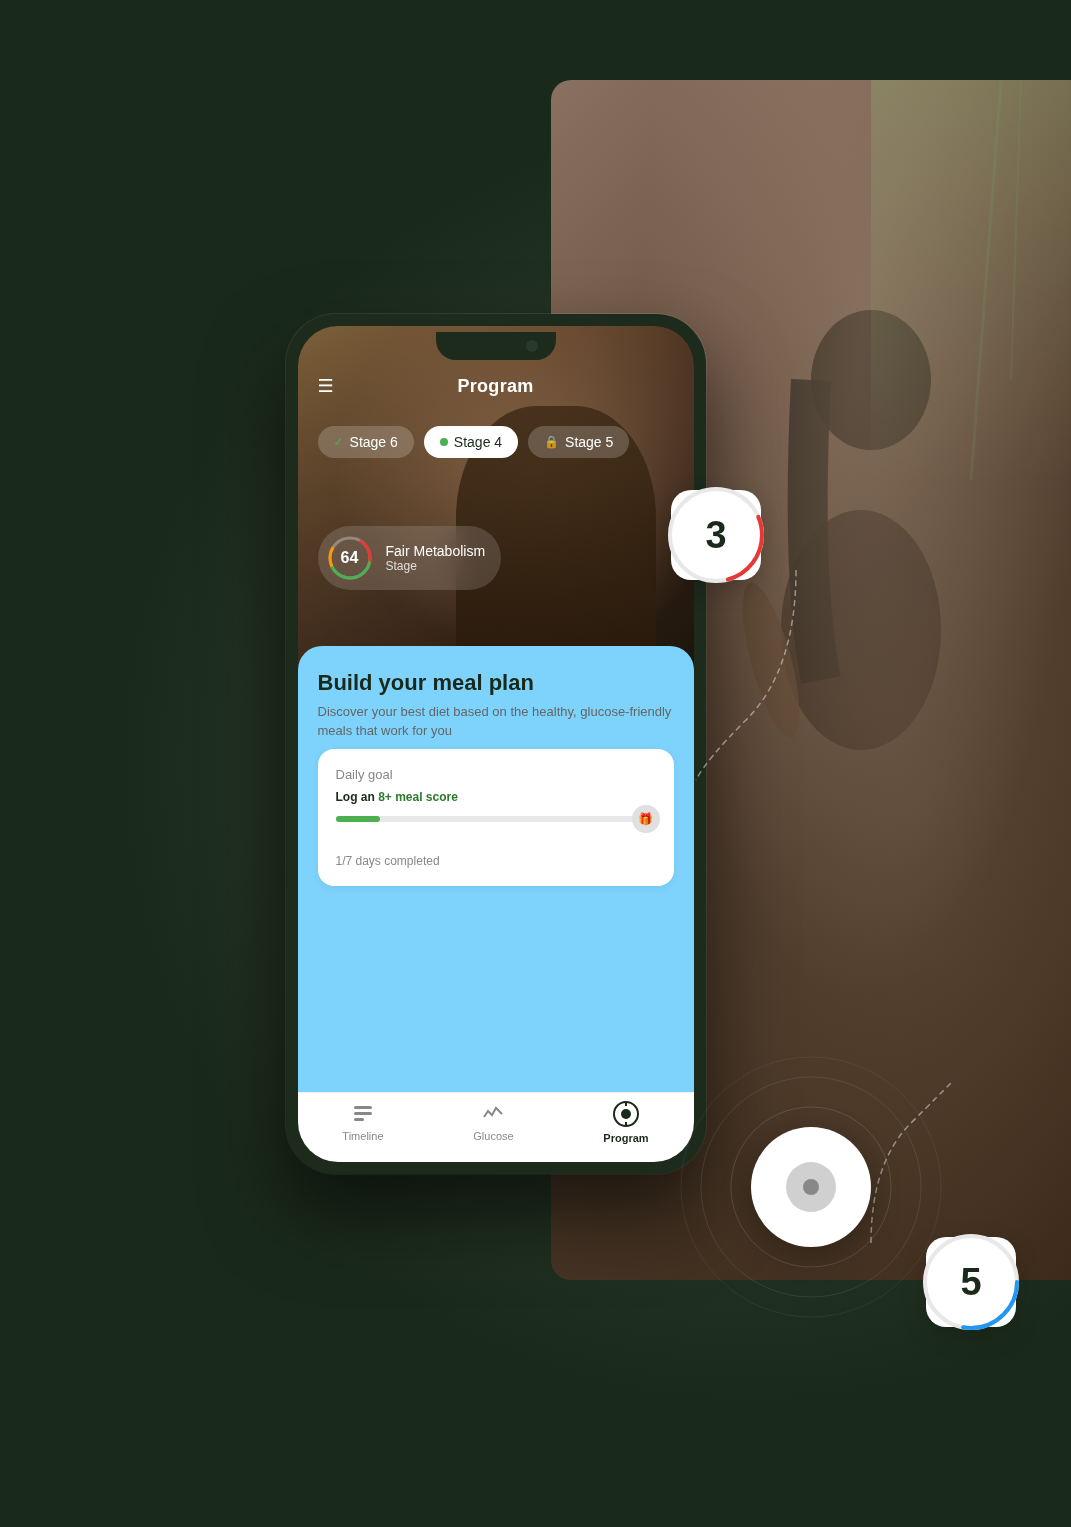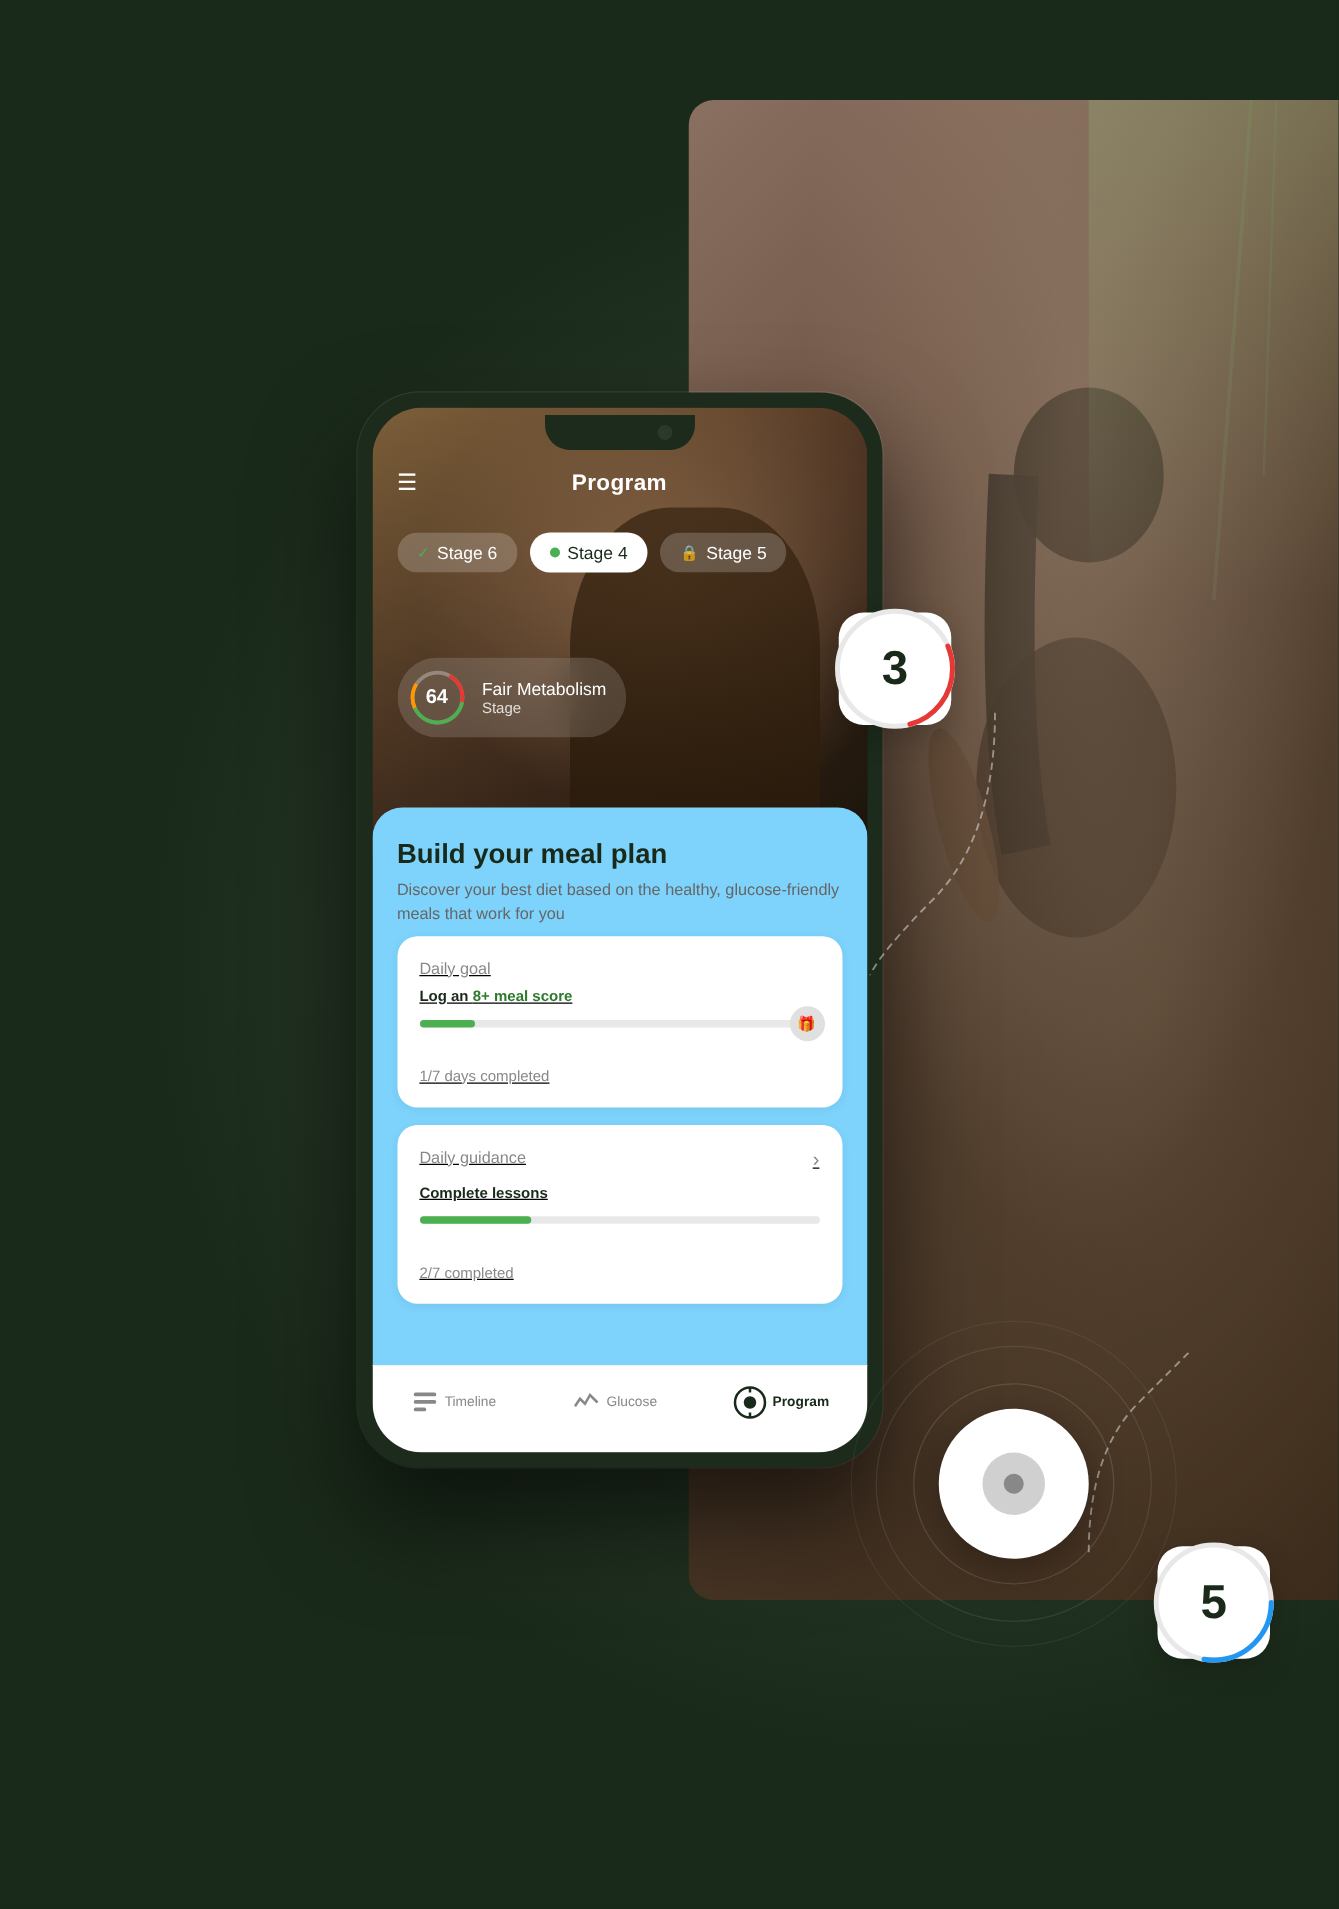--- a/index.html
+++ b/index.html
@@ -302,21 +302,20 @@
       line-height: 1.5;
       margin-bottom: 8px;
     }
 
     .card {
       background: white;
       border-radius: 16px;
       padding: 18px;
       margin-bottom: 14px;
       box-shadow: 0 2px 8px rgba(0,0,0,0.06);
-      text-decoration: underline;
     }
 
     .card-label {
       font-size: 13px;
       color: #888;
       margin-bottom: 8px;
     }
 
     .card-title {
       font-size: 12px;
@@ -385,21 +384,21 @@
       background: white;
       display: flex;
       align-items: center;
       justify-content: space-around;
       border-top: 1px solid #f0f0f0;
       padding-bottom: 10px;
     }
 
     .nav-item {
       display: flex;
-      flex-direction: row;
+      flex-direction: column;
       align-items: center;
       gap: 4px;
       cursor: pointer;
     }
 
     .nav-icon {
       font-size: 20px;
       color: #888;
     }
 
@@ -579,31 +578,20 @@
           <div class="card-title">
             <span>Log an </span><span class="card-title-highlight">8+ meal score</span>
           </div>
           <div class="progress-bar-container">
             <div class="progress-bar-fill" style="width: 14%;"></div>
             <div class="progress-icon">🎁</div>
           </div>
           <div class="card-progress-text">1/7 days completed</div>
         </div>
 
-        <div class="card">
-          <div class="card-header-row">
-            <div class="card-label">Daily guidance</div>
-            <span class="chevron-right">›</span>
-          </div>
-          <div class="card-title">Complete lessons</div>
-          <div class="progress-bar-container">
-            <div class="progress-bar-fill" style="width: 28%;"></div>
-          </div>
-          <div class="card-progress-text">2/7 completed</div>
-        </div>
       </div>
 
       <div class="bottom-nav">
         <div class="nav-item">
           <svg width="24" height="24" viewBox="0 0 24 24" fill="none" class="nav-icon">
             <rect x="3" y="4" width="18" height="3" rx="1.5" fill="#888"></rect>
             <rect x="3" y="10" width="18" height="3" rx="1.5" fill="#888"></rect>
             <rect x="3" y="16" width="10" height="3" rx="1.5" fill="#888"></rect>
           </svg>
           <span class="nav-label">Timeline</span>

